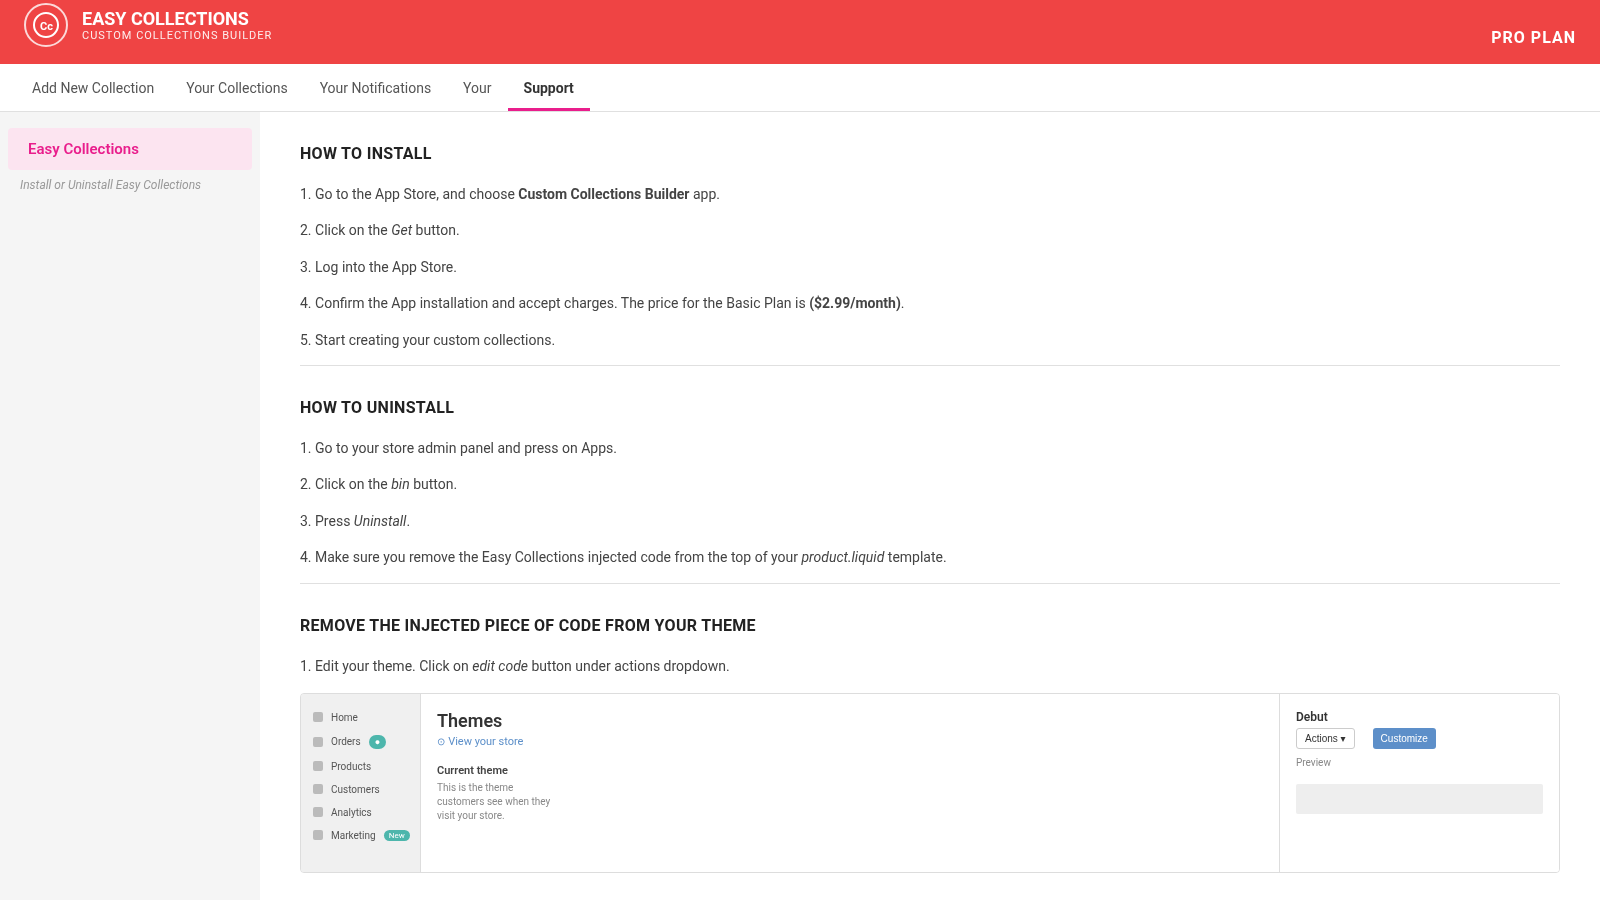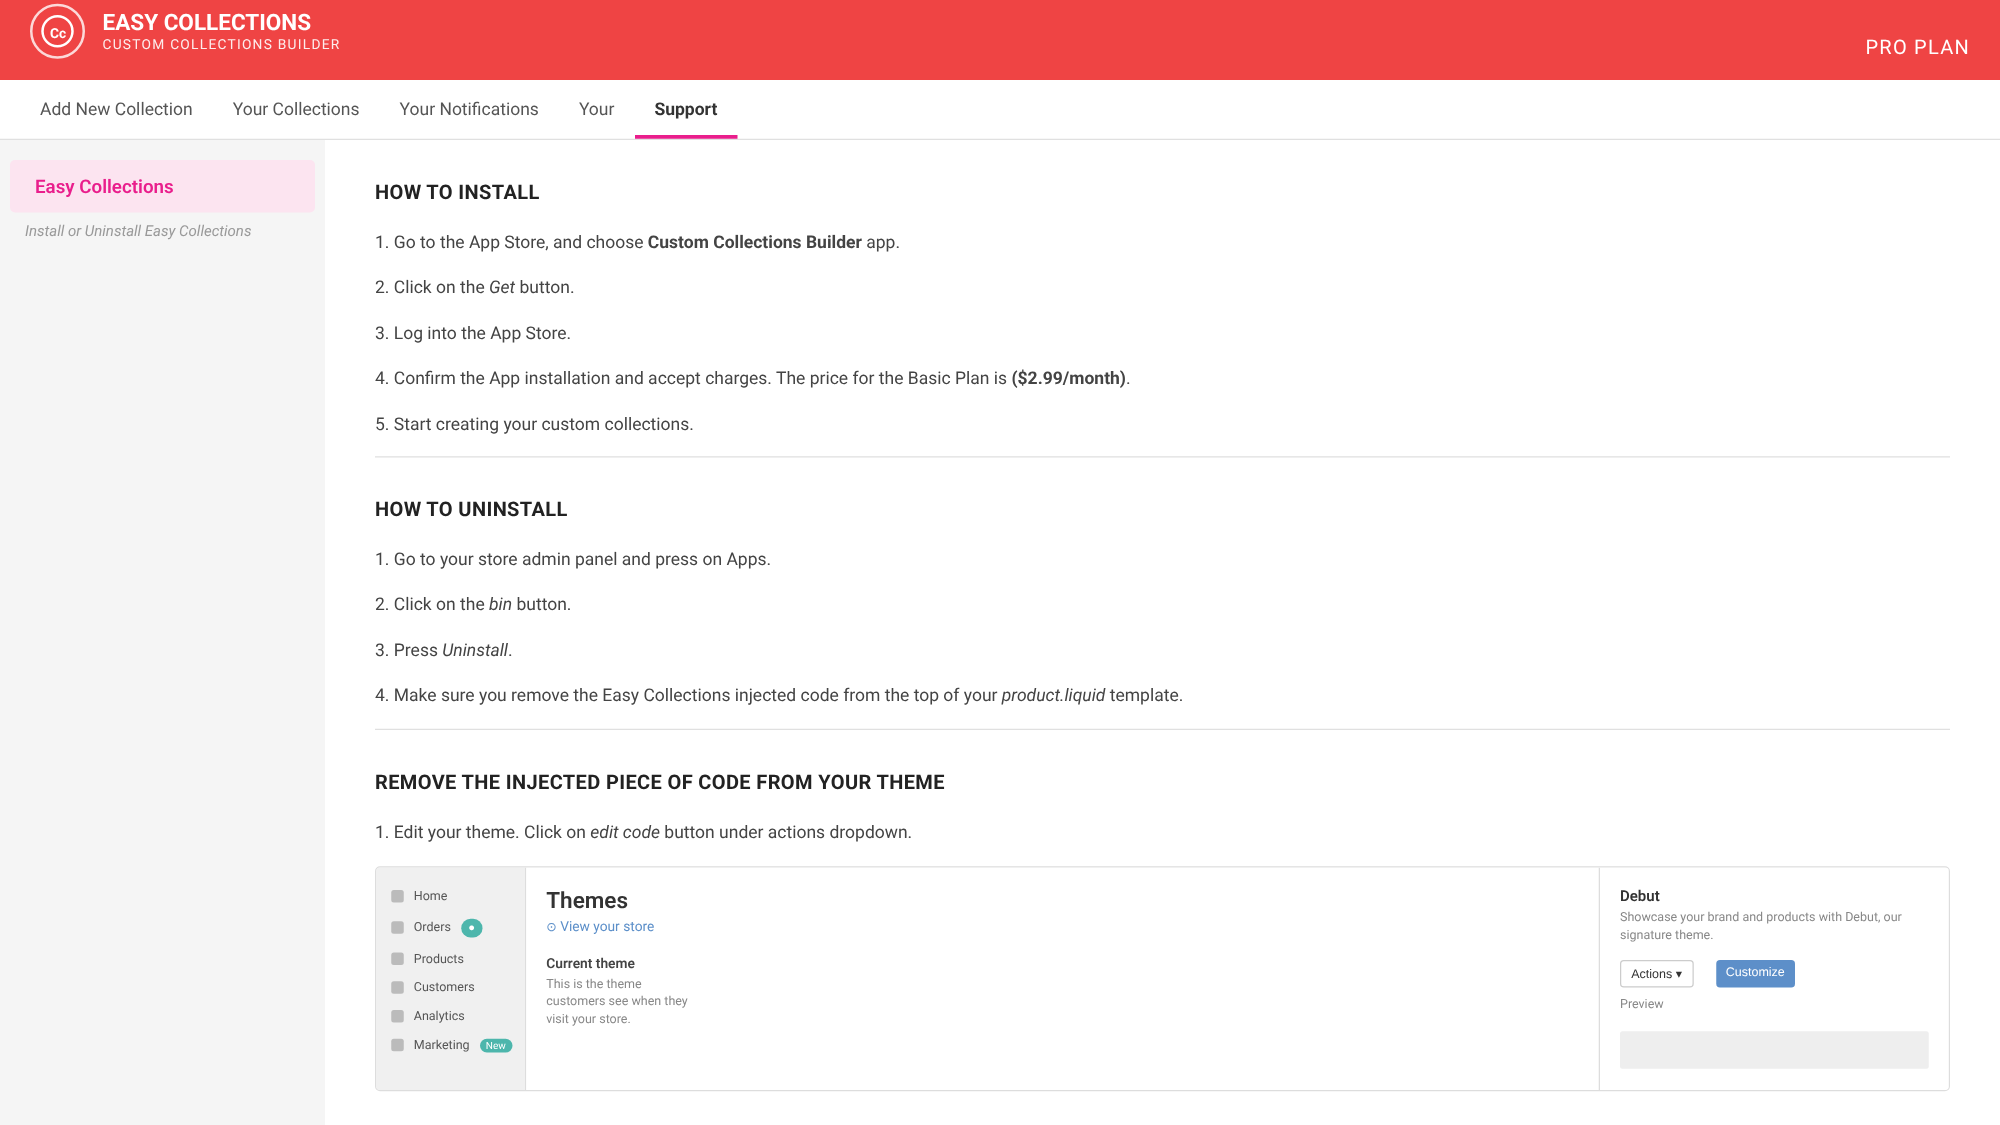--- a/index.html
+++ b/index.html
@@ -41,21 +41,21 @@
     }
     .header-title .sub-title {
       font-size: 11px;
       font-weight: 400;
       letter-spacing: 1px;
       opacity: 0.9;
     }
     .header-right {
       color: white;
       font-size: 16px;
-      font-weight: 400;
+      font-weight: 700;
       letter-spacing: 1px;
     }
 
     
     .nav {
       background: white;
       border-bottom: 1px solid #e0e0e0;
       padding: 0 16px;
       display: flex;
       align-items: flex-end;
@@ -378,21 +378,20 @@
           <div class="screenshot-view-store">
             <span style="color:#5c8fc9;font-size:10px;">⊙</span>
             <span>View your store</span>
           </div>
           <div class="screenshot-current-theme">Current theme</div>
           <div class="screenshot-theme-desc">This is the theme customers see when they visit your store.</div>
         </div>
 
         <div class="screenshot-right">
           <div class="screenshot-debut-title">Debut</div>
-          <div class="screenshot-debut-desc">Showcase your brand and products with Debut, our signature theme.</div>
           <div class="screenshot-buttons">
             <button class="screenshot-btn-actions">Actions ▾</button>
             <button class="screenshot-btn-customize">Customize</button>
           </div>
           <div class="screenshot-preview-label">Preview</div>
           <div class="screenshot-preview-bar"></div>
         </div>
       </div>
     </div>
   </main>

